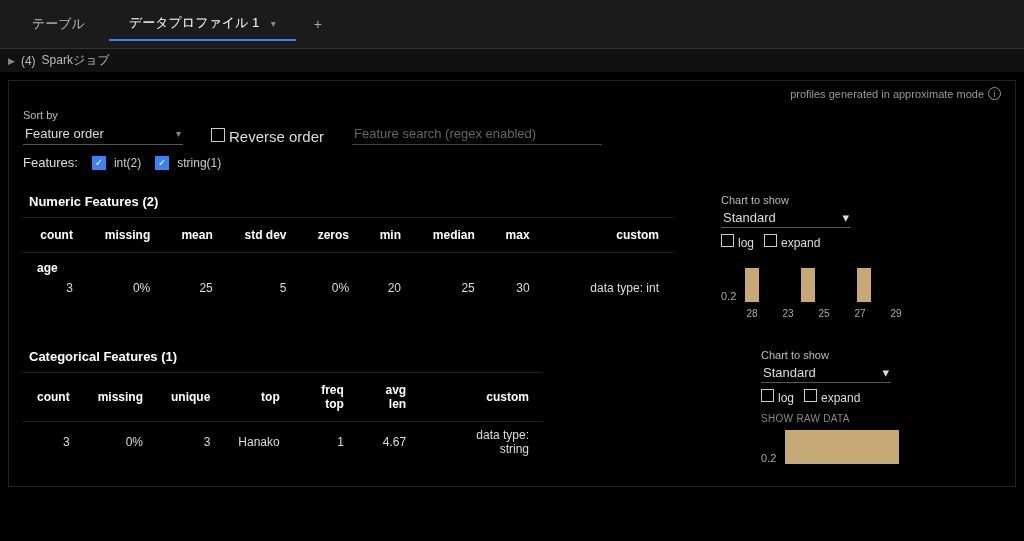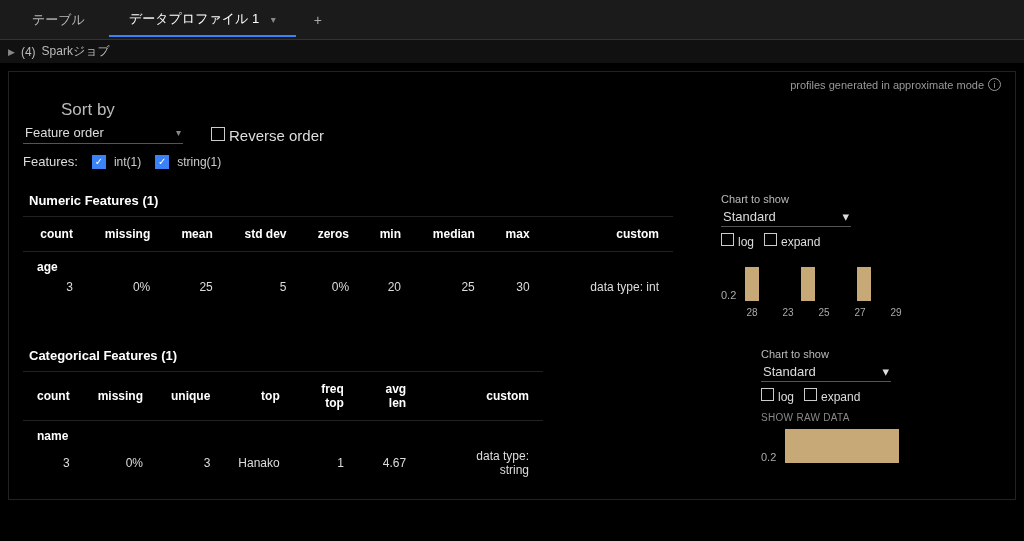--- a/index.html
+++ b/index.html
@@ -1,34 +1,34 @@
 <!DOCTYPE html>
 <html><head>
 <meta charset="utf-8">
 <style>
   * { box-sizing: border-box; margin: 0; padding: 0; }
   html, body { width: 1024px; height: 541px; background: #1a1a1a; color: #ccc; font-family: "Segoe UI", Arial, sans-serif; font-size: 12px; overflow: hidden; }
   body { background: #000; }
 
-  .tabs { display: flex; align-items: center; height: 40px; background: #1b1b1b; border-bottom: 1px solid #333; padding-left: 12px; gap: 4px;}
+  .tabs { display: flex; align-items: center; height: 49px; background: #1b1b1b; border-bottom: 1px solid #333; padding-left: 12px; gap: 4px;}
   .tab { padding: 7px 20px; color: #bbb; cursor: pointer; font-size: 13px;}
   .tab.active { color: #fff; border-bottom: 2px solid #3b82f6; }
   .tab .chev { margin-left: 8px; color: #888; font-size: 10px;}
   .tab-plus { color: #aaa; padding: 0 14px; font-size: 14px;}
 
   .spark-row { display: flex; align-items: center; gap: 6px; padding: 3px 8px; background: #111; color: #bbb; font-size: 12px;}
   .spark-row .tri { font-size: 9px; color: #888;}
 
   .panel { margin: 8px; border: 1px solid #222; background: #000; padding: 10px 14px 16px 14px; position: relative;}
 
   .top-note { position: absolute; right: 14px; top: 6px; color: #999; font-size: 11px; display:flex; align-items:center; gap:4px;}
   .info-icon { display:inline-flex; width:13px; height:13px; border:1px solid #999; border-radius:50%; align-items:center; justify-content:center; font-size:9px;}
 
   .controls-row { display: flex; align-items: flex-end; gap: 28px; margin-top: 18px; margin-bottom: 10px;}
-  .sort-group .lbl { font-size: 17px; color: #bbb; margin-bottom: 2px; margin-left: 38px; }
+  .sort-group .lbl { font-size: 11px; color: #bbb; margin-bottom: 2px; }
   .sort-select { display: flex; align-items:center; justify-content: space-between; width: 160px; border-bottom: 1px solid #555; padding: 3px 2px; color: #ddd; font-size: 13px;}
   .sort-select .chev { color: #888; font-size: 10px;}
   .checkbox { display:inline-flex; width:14px; height:14px; border:1.5px solid #ccc; align-items:center; justify-content:center; font-size:10px; margin-right:4px;}
   .checkbox.checked { background:#3b82f6; border-color:#3b82f6; color:#fff;}
   .reverse { display:flex; align-items:flex-start; color:#ddd; font-size:15px;}
   .search { flex: 0 0 250px; border-bottom: 1px solid #444; padding: 3px 2px; color:#666; font-size:13px;}
 
   .features-line { display:flex; align-items:center; gap:14px; margin: 6px 0 2px 0; }
   .features-line .title { color:#ddd; font-size:13px;}
   .feat-chk { display:flex; align-items:center; gap:4px; color:#ccc; font-size:12px;}
@@ -91,38 +91,39 @@
       <div class="lbl">Sort by</div>
       <div class="sort-select">
         <span>Feature order</span>
         <span class="chev">▾</span>
       </div>
     </div>
     <div class="reverse">
       <span class="checkbox"></span>
       <span>Reverse order</span>
     </div>
+    <div class="search">Feature search (regex enabled)</div>
   </div>
 
   <div class="features-line">
     <span class="title">Features:</span>
     <span class="feat-chk">
       <span class="checkbox checked">✓</span>
-      <span>int(1)</span>
+      <span>int(2)</span>
     </span>
     <span class="feat-chk">
       <span class="checkbox checked">✓</span>
       <span>string(1)</span>
     </span>
   </div>
 
   <div class="section">
     <div class="section-header">
       <div class="tbl-wrap">
-        <div class="sec-title">Numeric Features (1)</div>
+        <div class="sec-title">Numeric Features (2)</div>
         <table>
           <tbody>
               <tr>
             <th>count</th>
             <th>missing</th>
             <th>mean</th>
             <th>std dev</th>
             <th>zeros</th>
             <th>min</th>
             <th>median</th>
@@ -193,23 +194,20 @@
           <tbody>
               <tr>
             <th>count</th>
             <th>missing</th>
             <th>unique</th>
             <th>top</th>
             <th>freq top</th>
             <th>avg len</th>
             <th class="custom">custom</th>
           </tr>
-          <tr class="name-row">
-            <td colspan="7">name</td>
-          </tr>
           <tr>
             <td>3</td>
             <td>0%</td>
             <td>3</td>
             <td>Hanako</td>
             <td>1</td>
             <td>4.67</td>
             <td class="custom">data type: string</td>
           </tr>
         </tbody>

